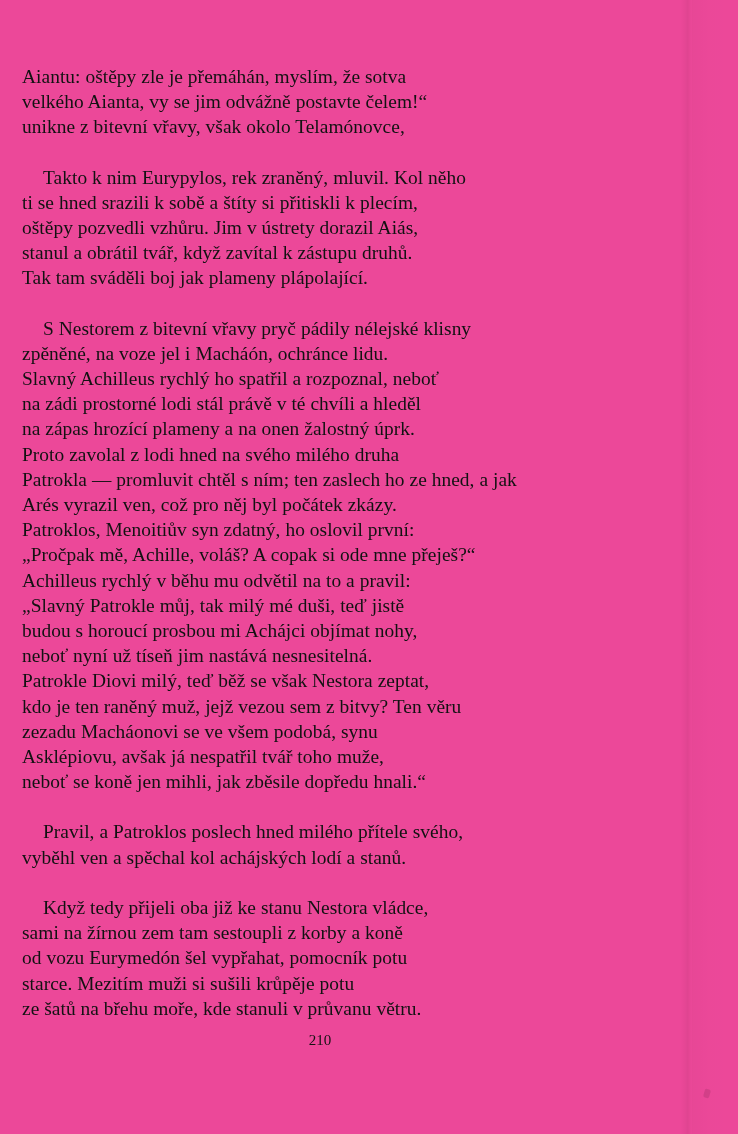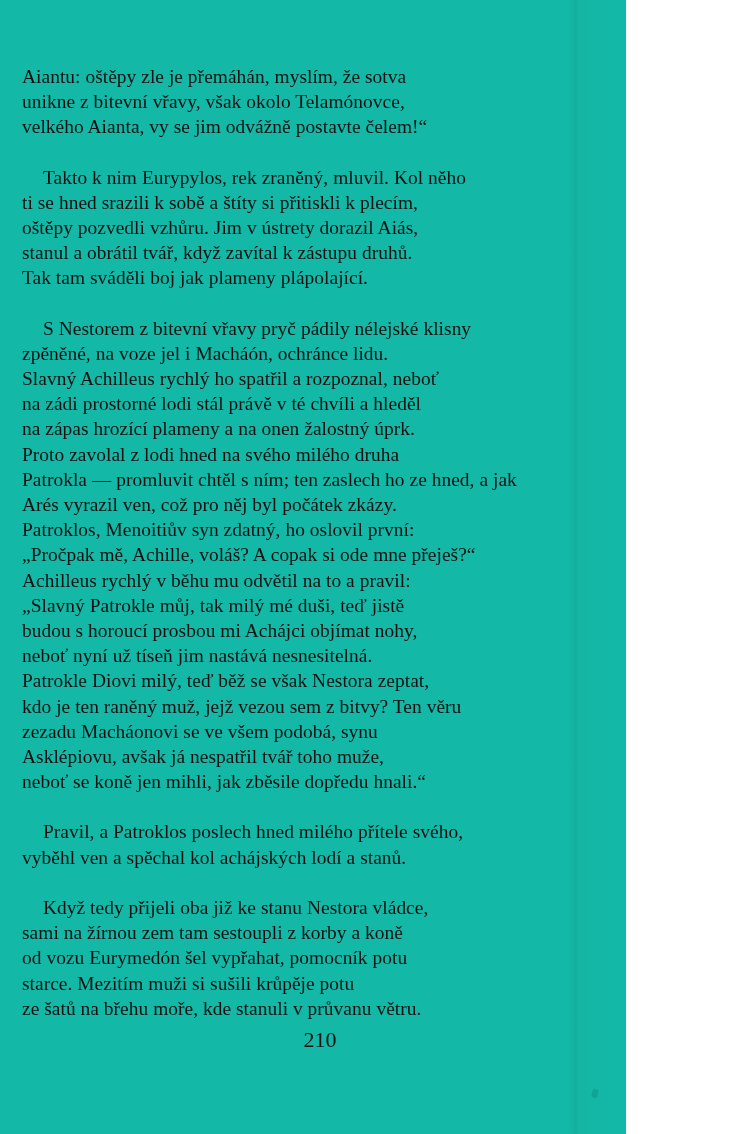--- a/index.html
+++ b/index.html
@@ -3,23 +3,23 @@
 <meta charset="utf-8">
 <style>
   html, body {
     margin: 0;
     padding: 0;
     background: #ffffff;
   }
 
   .page {
     position: relative;
-    width: 626px;
+    width: 738px;
     height: 1134px;
-    background: #14b8a6;
+    background: #ec4899;
     overflow: hidden;
     font-family: "Liberation Serif", "DejaVu Serif", serif;
   }
 
   
   .gutter-shadow {
     position: absolute;
     top: 0;
     right: 44px;
     width: 14px;
@@ -86,36 +86,36 @@
     text-indent: 21px;
     margin-top: 8px;
   }
 
   .page-number {
     position: absolute;
     top: 1028px;
     left: 0;
     width: 640px;
     text-align: center;
-    font-size: 22px;
+    font-size: 15px;
     line-height: 24px;
     color: #121212;
     font-family: "Liberation Serif", "DejaVu Serif", serif;
   }
 </style>
 </head>
 <body>
 
 <div class="page">
 
   <div class="text-column">
       <div class="stanza">
         <div class="line">Aiantu: oštěpy zle je přemáhán, myslím, že sotva</div>
+        <div class="line">velkého Aianta, vy se jim odvážně postavte čelem!“</div>
         <div class="line">unikne z bitevní vřavy, však okolo Telamónovce,</div>
-        <div class="line">velkého Aianta, vy se jim odvážně postavte čelem!“</div>
       </div>
       <div class="stanza">
         <div class="line indented">Takto k nim Eurypylos, rek zraněný, mluvil. Kol něho</div>
         <div class="line">ti se hned srazili k sobě a štíty si přitiskli k plecím,</div>
         <div class="line">oštěpy pozvedli vzhůru. Jim v ústrety dorazil Aiás,</div>
         <div class="line">stanul a obrátil tvář, když zavítal k zástupu druhů.</div>
         <div class="line">Tak tam sváděli boj jak plameny plápolající.</div>
       </div>
       <div class="stanza">
         <div class="line indented">S Nestorem z bitevní vřavy pryč pádily nélejské klisny</div>

